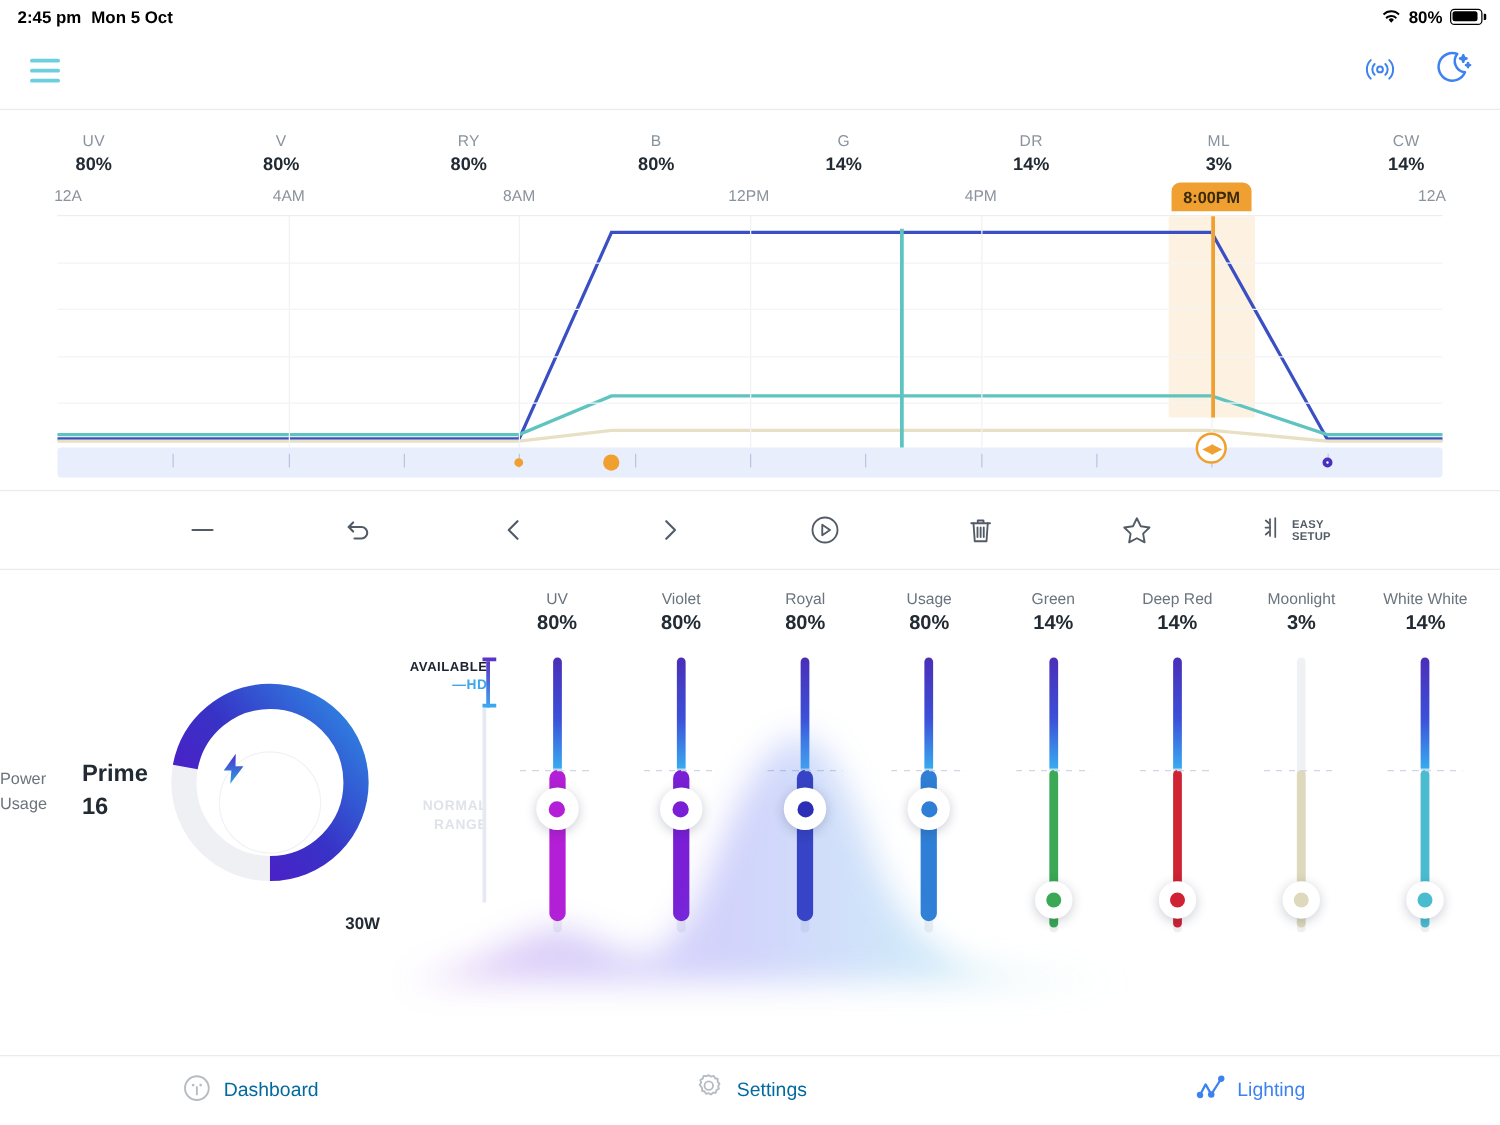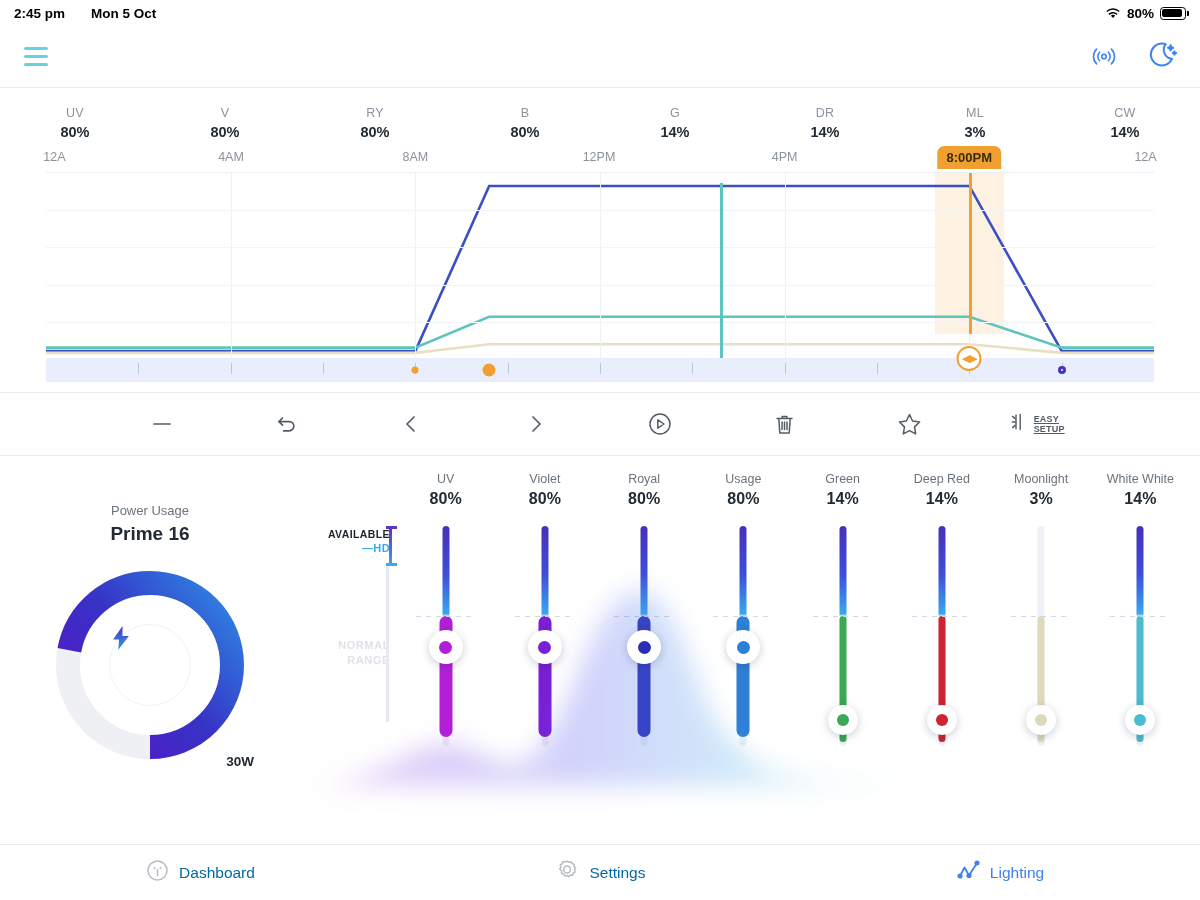--- a/index.html
+++ b/index.html
@@ -10,21 +10,21 @@
     color:#2e3440;
     -webkit-font-smoothing:antialiased;
     overflow:hidden;
   }
 
   
   .statusbar{
     height:26px; display:flex; align-items:center;
     padding:0 14px; font-size:13.5px; font-weight:600; color:#000;
   }
-  .sb-left{ display:flex; align-items:center; gap:26px; }
+  .sb-left{ display:flex; align-items:center; gap:8px; }
   .sb-right{ margin-left:auto; display:flex; align-items:center; gap:6px; }
   .wifi-ic{ width:16px; height:13px; display:block; }
   .batt{ width:26px; height:13px; border:1.4px solid #000; border-radius:3.5px; position:relative; }
   .batt:after{ content:""; position:absolute; right:-4px; top:3.5px; width:2px; height:5px;
                background:#000; border-radius:0 1px 1px 0; }
   .batt-fill{ position:absolute; left:1.4px; top:1.4px; bottom:1.4px; width:80%; background:#000; border-radius:2px; }
 
   
   .appbar{
     height:62px; display:flex; align-items:center; padding:0 22px;
@@ -81,26 +81,26 @@
          background:#fff; border:3px solid #4b2fbf; top:50%; transform:translate(-50%,-50%); }
 
   
   .toolbar{
     height:64px; display:flex; align-items:center; justify-content:space-around;
     border-top:1px solid #e9ecef; border-bottom:1px solid #e9ecef; margin-top:10px;
     padding:0 100px;
   }
   .tb-btn{ display:flex; align-items:center; justify-content:center; cursor:pointer;
            color:#535c66; width:54px; height:40px; }
-  .easy-setup{ display:flex; align-items:center; gap:5px; color:#535c66; cursor:pointer;text-decoration:underline;}
+  .easy-setup{ display:flex; align-items:center; gap:5px; color:#535c66; cursor:pointer;}
   .easy-txt{ font-size:9px; font-weight:700; line-height:10px; letter-spacing:.2px; }
 
   
   .lower{ display:flex; padding:14px 0 0 0; height:340px; }
-  .power-col{ width:300px; display:flex; flex-direction:column; align-items:center;justify-content:center; }
+  .power-col{ width:300px; display:flex; flex-direction:row; align-items:center; }
   .pu-label{ font-size:13px; color:#6b737d; line-height:20px; }
   .pu-model{ font-size:19px; font-weight:700; color:#222b33; line-height:26px; }
   .gauge{ position:relative; width:200px; height:200px; margin-top:18px; }
   .gauge svg{ position:absolute; inset:0; }
   .gauge-core{
     position:absolute; left:50%; top:50%; transform:translate(-50%,-50%);
     width:82px; height:82px; border-radius:50%; background:#fff;
     border:1px solid #f1f2f5; display:flex; align-items:center; justify-content:center;
   }
   .gauge-watts{ position:absolute; right:-4px; bottom:-4px; font-size:13.5px; font-weight:700; color:#222b33; }

